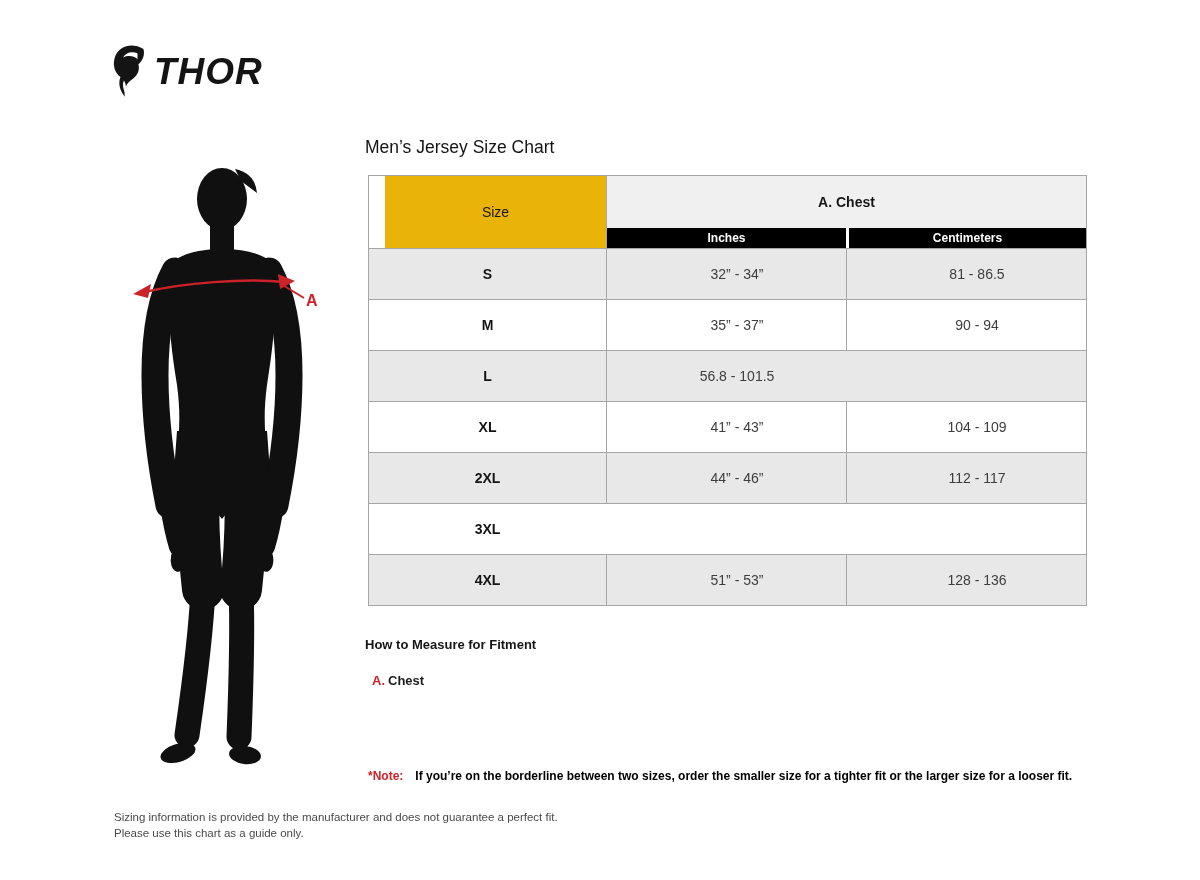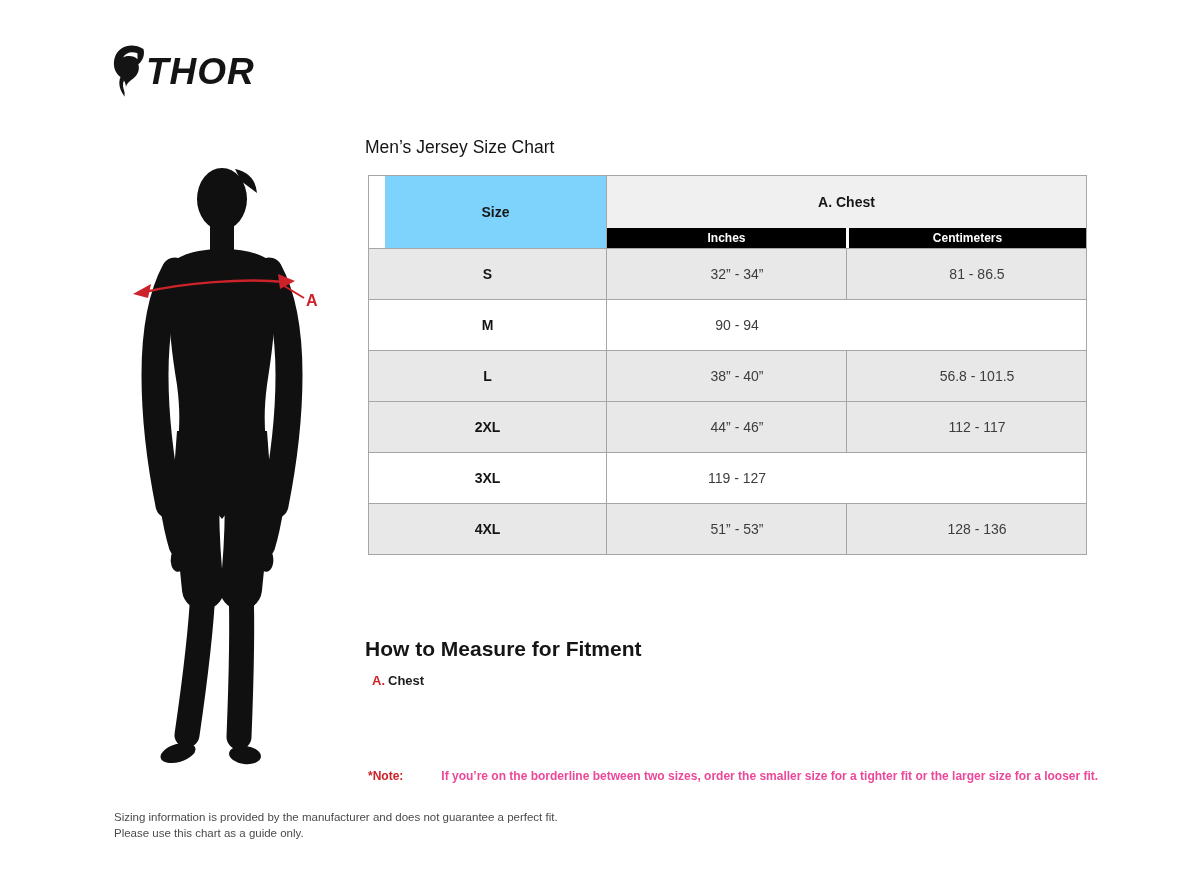--- a/index.html
+++ b/index.html
@@ -5,36 +5,36 @@
   * { margin:0; padding:0; box-sizing:border-box; }
   html,body { background:#ffffff; }
   body { font-family:"Liberation Sans", sans-serif; color:#1a1a1a; }
   .canvas { position:relative; width:1200px; height:880px; background:#ffffff; overflow:hidden; }
 
   
   .logo { position:absolute; left:112px; top:42px; display:flex; align-items:center; }
   .logo svg { display:block; }
   .logo-word {
     font-size:37px; font-weight:bold; font-style:italic;
-    letter-spacing:1px; color:#141414; margin-left:0;
+    letter-spacing:1px; color:#141414; margin-left:8px;
     transform:scaleY(1.02);
   }
 
   
   .figure-wrap { position:absolute; left:123px; top:165px; width:210px; height:612px; }
 
   
   .chart-title { position:absolute; left:365px; top:137px; font-size:17.5px; font-weight:normal; color:#151515; }
 
   .size-table { position:absolute; left:368px; top:175px; width:719px; border:1px solid #a6a6a6; background:#fff; }
   .thead { display:grid; grid-template-columns:237px 240px 240px; grid-template-rows:52px 20px; }
   .size-head {
     grid-row:1 / 3; grid-column:1;
-    background:#7dd3fc; display:flex; align-items:center; justify-content:center;
-    font-weight:bold; font-size:14px; color:#161616;margin-left:16px;
+    background:#eab308; display:flex; align-items:center; justify-content:center;
+    font-weight:normal; font-size:14px; color:#161616;margin-left:16px;
   }
   .group-head {
     grid-row:1; grid-column:2 / 4;
     background:#f1f0f0; border-left:1px solid #a6a6a6;
     display:flex; align-items:center; justify-content:center;
     font-weight:bold; font-size:14px; color:#161616;
   }
   .bar {
     background:#000; color:#fff; font-weight:bold; font-size:12px;
     display:flex; align-items:center; justify-content:center;
@@ -42,28 +42,28 @@
   .bar-inches { grid-row:2; grid-column:2; border-left:1px solid #a6a6a6; }
   .bar-cm     { grid-row:2; grid-column:3; border-left:3px solid #ffffff; }
 
   .trow { display:grid; grid-template-columns:237px 240px 240px; height:51px; border-top:1px solid #a6a6a6; background:#ffffff; }
   .trow.alt { background:#e9e8e8; }
   .trow > div { display:flex; align-items:center; justify-content:center; font-size:14px; }
   .cell-size { font-weight:bold; color:#141414; }
   .cell-val  { color:#3d3d3d; border-left:1px solid #a6a6a6;padding-left:21px; }
 
   
-  .htm-title { position:absolute; left:365px; top:637px; font-size:21px; font-weight:bold; color:#151515; }
+  .htm-title { position:absolute; left:365px; top:637px; font-size:13px; font-weight:bold; color:#151515; }
   .htm-item  { position:absolute; left:372px; top:673px; font-size:13px; font-weight:bold; color:#1c1c1c; }
   .htm-item .letter { color:#cc2229; margin-right:3px; }
   .htm-desc  { position:absolute; left:372px; top:691px; width:352px; font-size:12px; line-height:1.32; color:#2e2e2e; }
 
   .note-line { position:absolute; left:368px; top:769px; font-size:12px; white-space:nowrap; }
   .note-label { color:#cc2229; font-weight:bold; margin-right:12px; }
-  .note-text  { color:#ec4899; font-weight:bold;margin-left:26px; }
+  .note-text  { color:#000000; font-weight:bold; }
 
   .disclaimer { position:absolute; left:114px; top:801px; font-size:11.5px; line-height:1.42; color:#4a4a4a;margin-top:8px; }
 </style>
 </head>
 <body>
 
 <div class="canvas">
 
   <div class="logo">
     <svg width="34" height="60" viewBox="0 0 40 68" aria-hidden="true">
@@ -117,35 +117,39 @@
       <div class="bar bar-cm">Centimeters</div>
     </div>
 
     <div class="trow alt">
       <div class="cell-size">S</div>
       <div class="cell-val">32” - 34”</div>
       <div class="cell-val">81 - 86.5</div>
     </div>
     <div class="trow">
       <div class="cell-size">M</div>
+      <div class="cell-val">35” - 37”</div>
       <div class="cell-val">90 - 94</div>
     </div>
     <div class="trow alt">
       <div class="cell-size">L</div>
-      <div class="cell-val">38” - 40”</div>
       <div class="cell-val">56.8 - 101.5</div>
+    </div>
+    <div class="trow">
+      <div class="cell-size">XL</div>
+      <div class="cell-val">41” - 43”</div>
+      <div class="cell-val">104 - 109</div>
     </div>
     <div class="trow alt">
       <div class="cell-size">2XL</div>
       <div class="cell-val">44” - 46”</div>
       <div class="cell-val">112 - 117</div>
     </div>
     <div class="trow">
       <div class="cell-size">3XL</div>
-      <div class="cell-val">119 - 127</div>
     </div>
     <div class="trow alt">
       <div class="cell-size">4XL</div>
       <div class="cell-val">51” - 53”</div>
       <div class="cell-val">128 - 136</div>
     </div>
   </div>
 
   <div class="htm-title">How to Measure for Fitment</div>
   <div class="htm-item">

